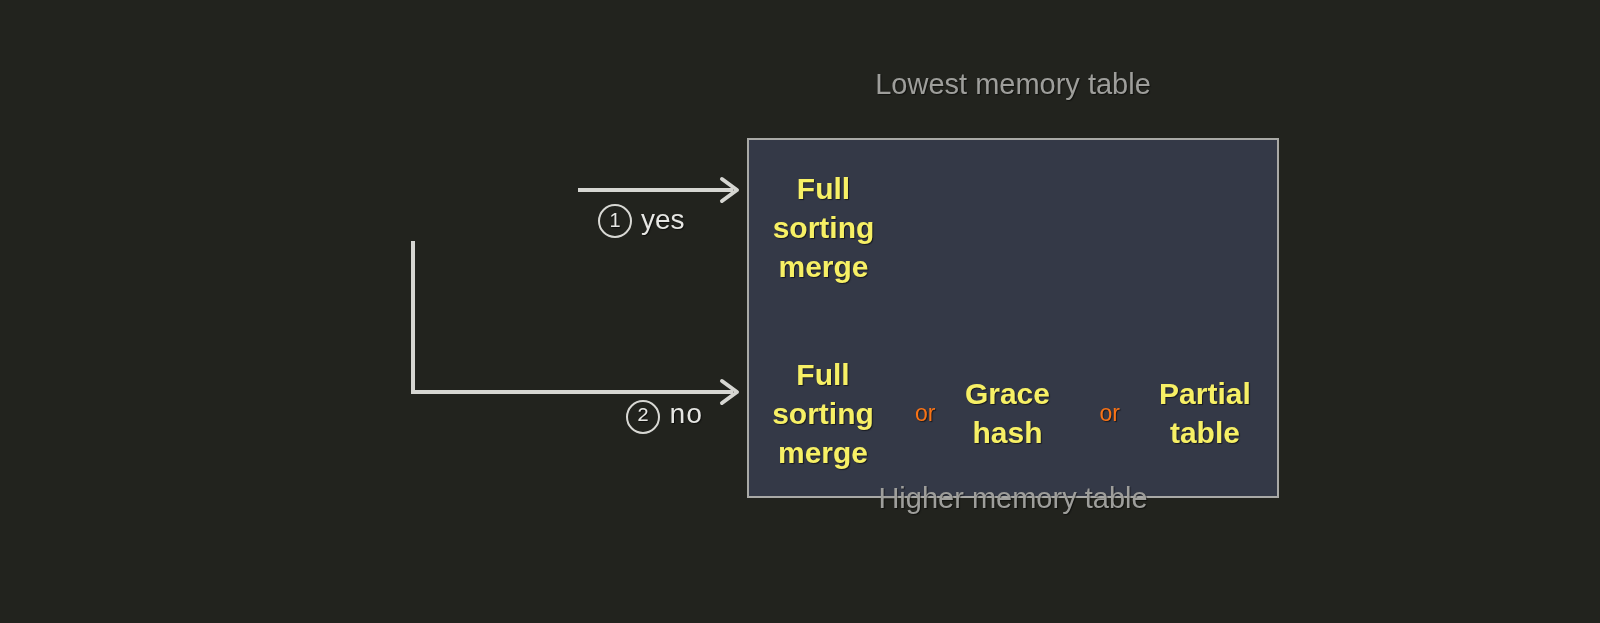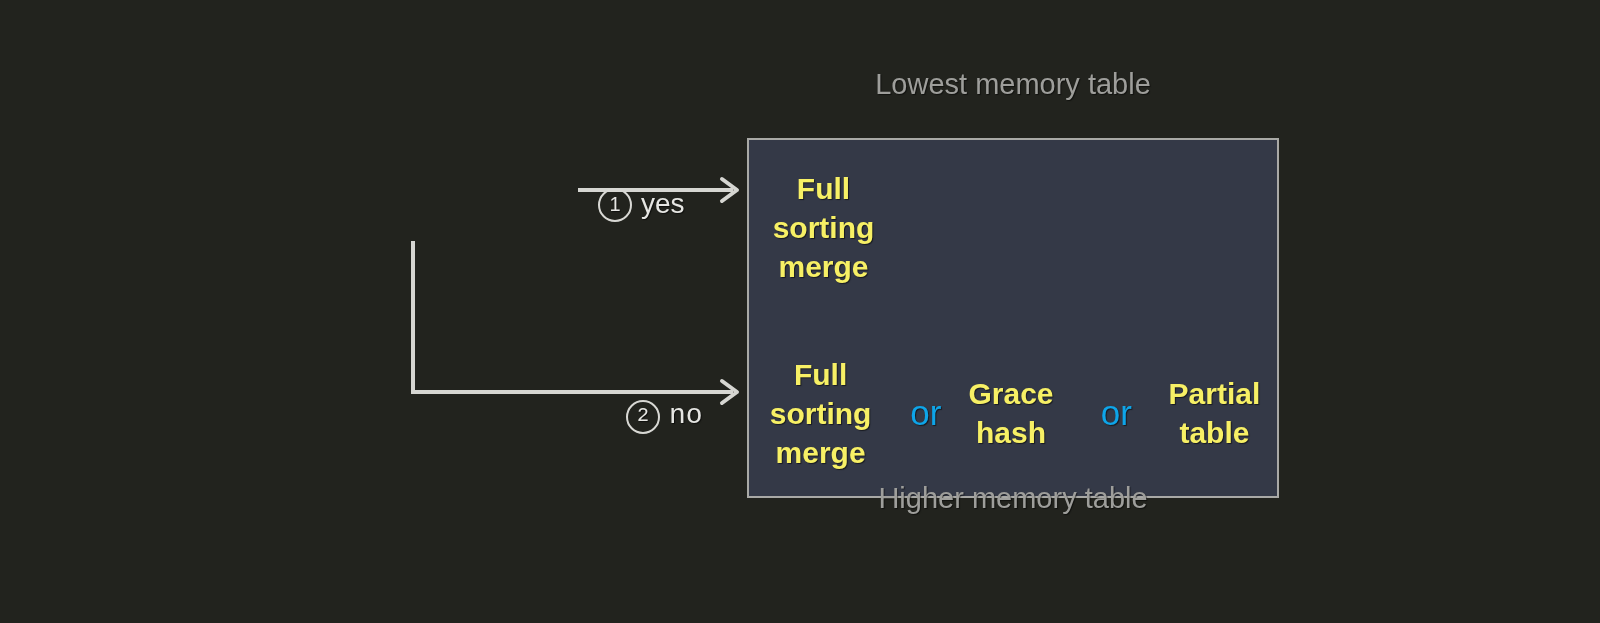--- a/index.html
+++ b/index.html
@@ -46,21 +46,21 @@
     width: 30px;
     height: 30px;
     line-height: 28px;
     border: 2px solid #d8d8d4;
     border-radius: 50%;
     text-align: center;
     font-size: 20px;
     vertical-align: 2px;
     margin-right: 9px;
   }
-  #branch-yes-label { left: 598px; top: 188px; }
+  #branch-yes-label { left: 598px; top: 204px; }
   #branch-no-label  { left: 626px; top: 400px; font-family: Liberation Mono, monospace; }
 
   
   .arrows {
     position: absolute;
     left: 0; top: 0;
     width: 1600px;
     height: 623px;
     pointer-events: none;
   }
@@ -91,22 +91,22 @@
   .opt {
     color: #f7f065;
     font-weight: bold;
     font-size: 30px;
     line-height: 1.3;
     text-align: center;
     text-shadow: 1px 1px 1px rgba(0,0,0,.55);
     white-space: pre-line;
   }
   .conj {
-    color: #0ea5e9;
-    font-size: 35px;
+    color: #f97316;
+    font-size: 23px;
     text-shadow: 1px 1px 1px rgba(0,0,0,.55);
     padding: 0 12px;
   }
 
   #row-sorted .opt { width: 125px; margin-left: 12px; }
 
   #row-unsorted .opt-0 { width: 128px; margin-left: 10px; }
   #row-unsorted .opt-1 { width: 120px; }
   #row-unsorted .opt-2 { width: 130px; }
   #row-unsorted .conj-0 { margin-left: 16px; }

